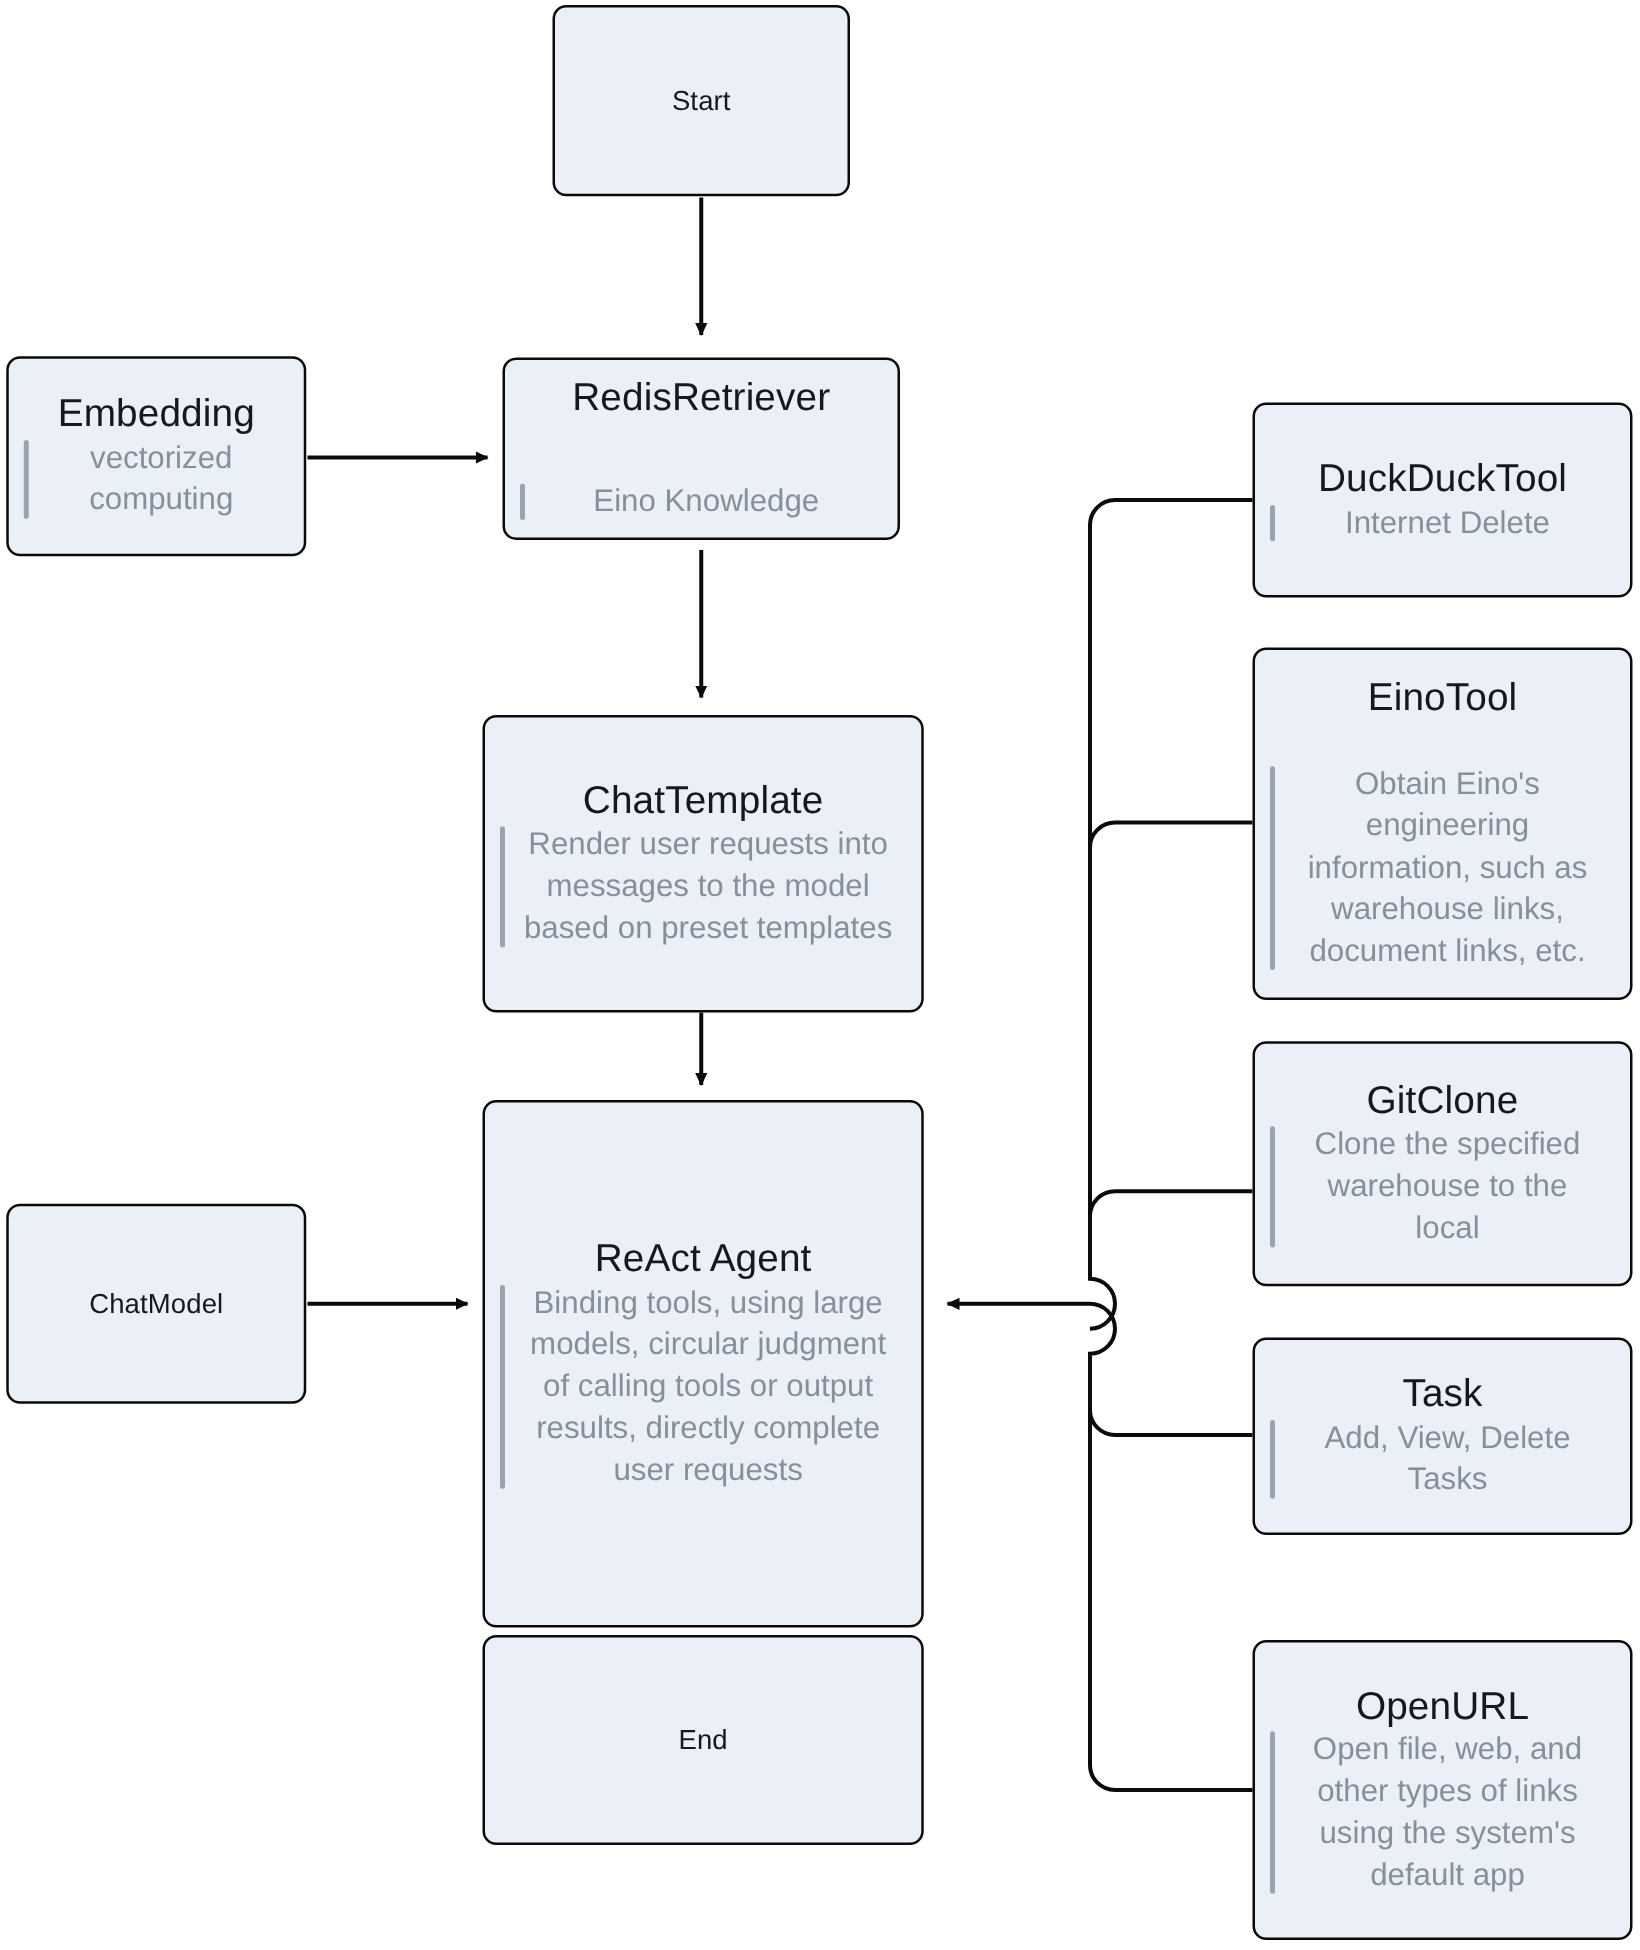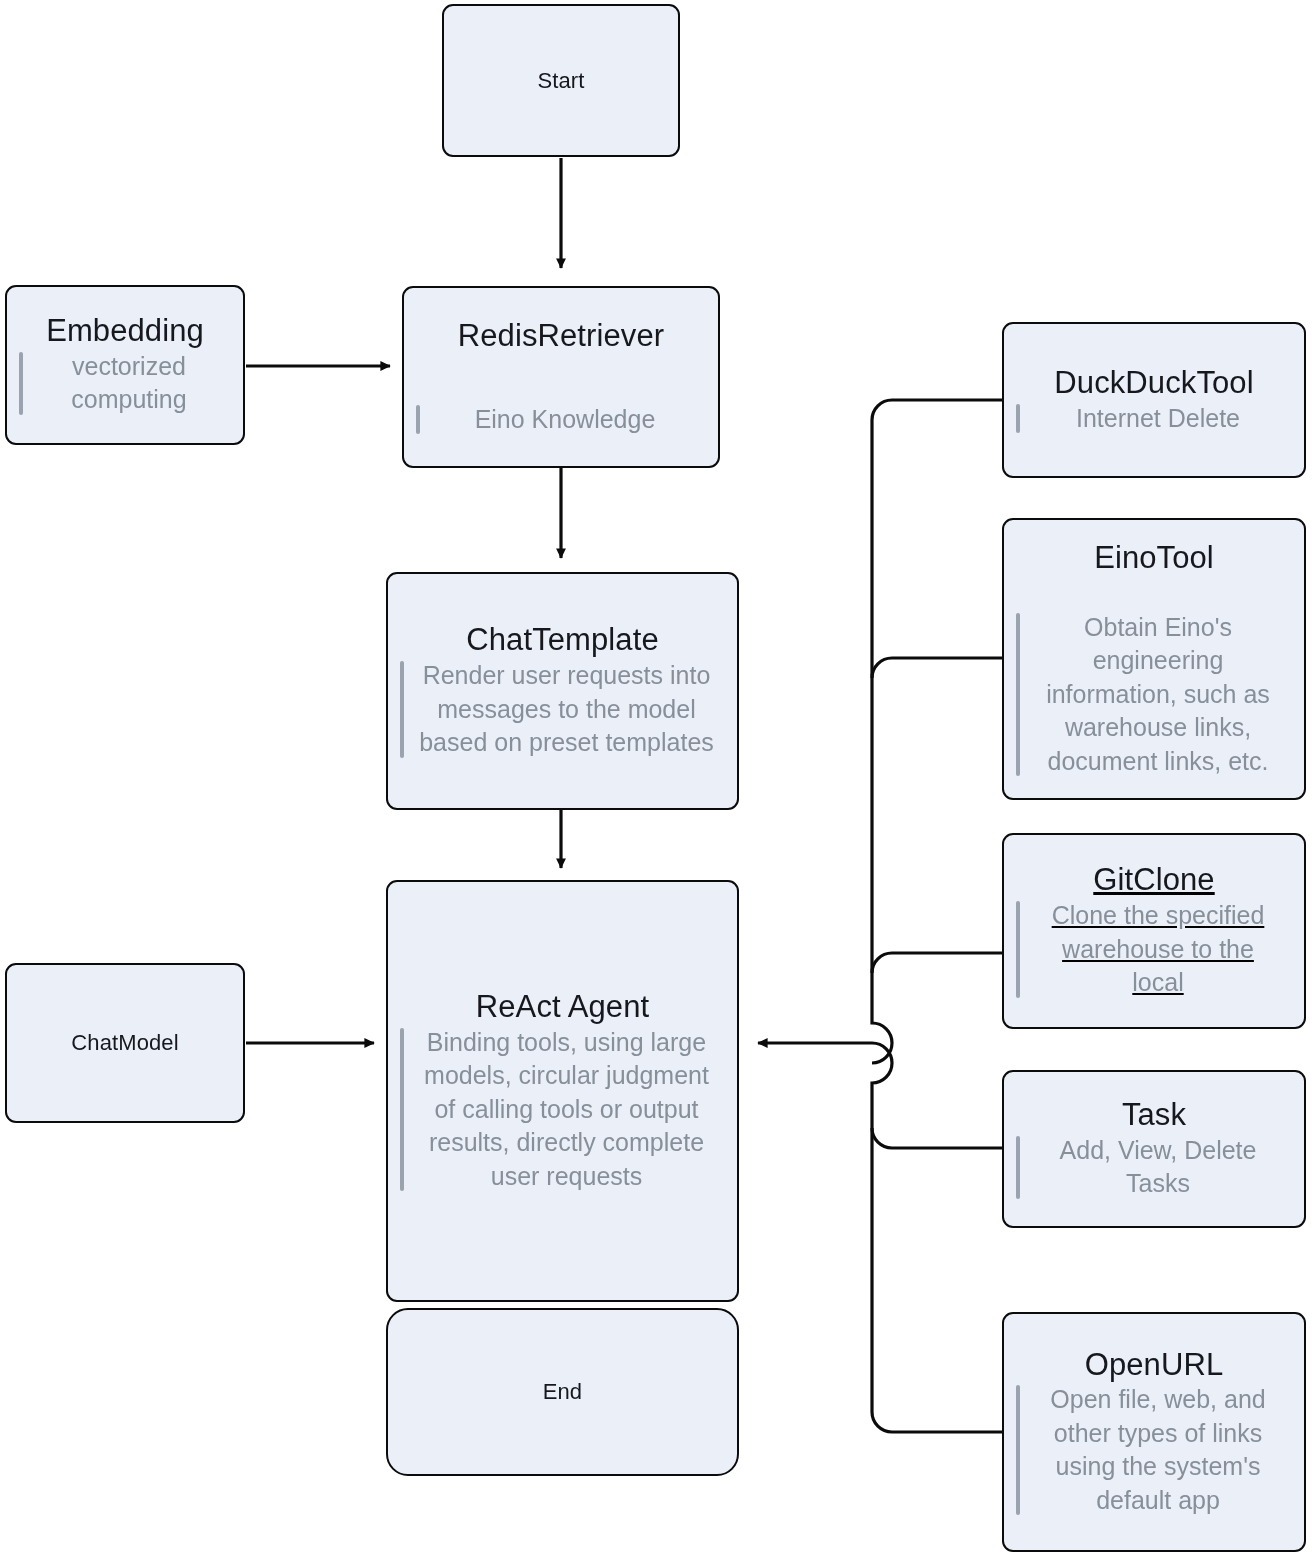--- a/index.html
+++ b/index.html
@@ -57,21 +57,21 @@
   </div>
 
   <div class="node" style="left:5px;top:285px;width:240px;height:160px;">
     <div class="title">Embedding</div>
     <div class="subwrap">
       <span class="accent"></span>
       <div class="sub">vectorized computing</div>
     </div>
   </div>
 
-  <div class="node" style="left:402px;top:286px;width:318px;height:182px;gap:48px;">
+  <div class="node" style="left:402px;top:286px;width:318px;height:146px;gap:48px;">
     <div class="title">RedisRetriever</div>
     <div class="subwrap">
       <span class="accent"></span>
       <div class="sub">Eino Knowledge</div>
     </div>
   </div>
 
   <div class="node" style="left:386px;top:572px;width:353px;height:238px;">
     <div class="title">ChatTemplate</div>
     <div class="subwrap">
@@ -85,41 +85,41 @@
   </div>
 
   <div class="node" style="left:386px;top:880px;width:353px;height:422px;">
     <div class="title">ReAct Agent</div>
     <div class="subwrap">
       <span class="accent"></span>
       <div class="sub">Binding tools, using large models, circular judgment of calling tools or output results, directly complete user requests</div>
     </div>
   </div>
 
-  <div class="node plain" style="left:386px;top:1308px;width:353px;height:168px;border-radius:22px;">
+  <div class="node plain" style="left:386px;top:1308px;width:353px;height:168px;">
     <div class="title">End</div>
   </div>
 
   <div class="node" style="left:1002px;top:322px;width:304px;height:156px;">
     <div class="title">DuckDuckTool</div>
     <div class="subwrap">
       <span class="accent"></span>
       <div class="sub">Internet Delete</div>
     </div>
   </div>
 
   <div class="node" style="left:1002px;top:518px;width:304px;height:282px;gap:34px;">
     <div class="title">EinoTool</div>
     <div class="subwrap">
       <span class="accent"></span>
       <div class="sub">Obtain Eino's engineering information, such as warehouse links, document links, etc.</div>
     </div>
   </div>
 
-  <div class="node" style="left:1002px;top:833px;width:304px;height:196px;text-decoration:underline;">
+  <div class="node" style="left:1002px;top:833px;width:304px;height:196px;">
     <div class="title">GitClone</div>
     <div class="subwrap">
       <span class="accent"></span>
       <div class="sub">Clone the specified warehouse to the local</div>
     </div>
   </div>
 
   <div class="node" style="left:1002px;top:1070px;width:304px;height:158px;text-align:center;">
     <div class="title">Task</div>
     <div class="subwrap">

